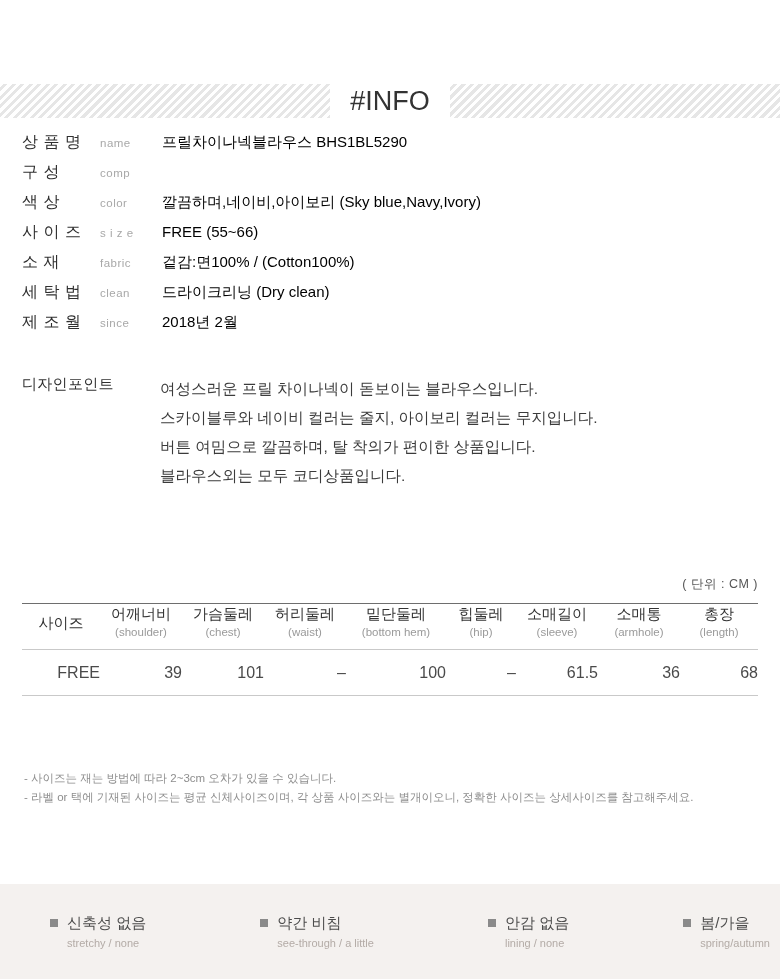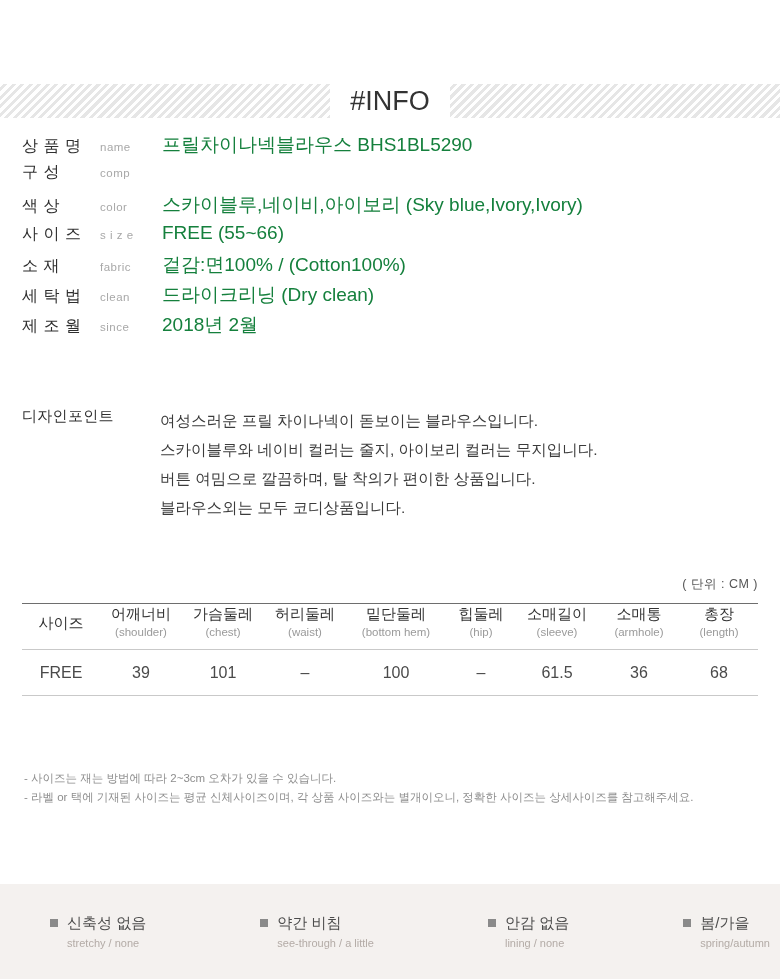--- a/index.html
+++ b/index.html
@@ -69,33 +69,32 @@
     white-space: nowrap;
   }
   .spec-label-en {
     width: 62px;
     font-size: 11.5px;
     color: #a8a8a8;
     letter-spacing: 0.5px;
     white-space: nowrap;
   }
   .spec-value {
-    font-size: 19px;
-    color: #15803d;
+    font-size: 15px;
+    color: #000000;
     white-space: nowrap;
   }
 
   
   .design-block {
     position: absolute;
     top: 374px;
     left: 22px;
     width: 740px;
     display: flex;
-    margin-top: 32px;
   }
   .design-title {
     width: 138px;
     font-size: 15px;
     color: #2f2f2f;
     letter-spacing: 0.3px;
     padding-top: 1px;
   }
   .design-lines div {
     font-size: 15.5px;
@@ -144,20 +143,21 @@
     padding-bottom: 8px;
     line-height: 17px;
     white-space: nowrap;
   }
   .size-table tbody td {
     font-size: 16px;
     color: #4a4a4a;
     height: 45px;
     vertical-align: middle;
     border-bottom: 1px solid #c9c9c9;
+    text-align: right;
   }
 
   
   .notes {
     position: absolute;
     top: 769px;
     left: 24px;
     width: 736px;
   }
   .notes div {
@@ -225,21 +225,21 @@
     <span class="spec-label-en">name</span>
     <span class="spec-value">프릴차이나넥블라우스  BHS1BL5290</span>
   </div>
   <div class="spec-row">
     <span class="spec-label-ko">구    성</span>
     <span class="spec-label-en">comp</span>
   </div>
   <div class="spec-row">
     <span class="spec-label-ko">색    상</span>
     <span class="spec-label-en">color</span>
-    <span class="spec-value">스카이블루,네이비,아이보리 (Sky blue,Ivory,Ivory)</span>
+    <span class="spec-value">깔끔하며,네이비,아이보리 (Sky blue,Navy,Ivory)</span>
   </div>
   <div class="spec-row">
     <span class="spec-label-ko">사 이 즈</span>
     <span class="spec-label-en">s i z e</span>
     <span class="spec-value">FREE (55~66)</span>
   </div>
   <div class="spec-row">
     <span class="spec-label-ko">소    재</span>
     <span class="spec-label-en">fabric</span>
     <span class="spec-value">겉감:면100% /  (Cotton100%)</span>

